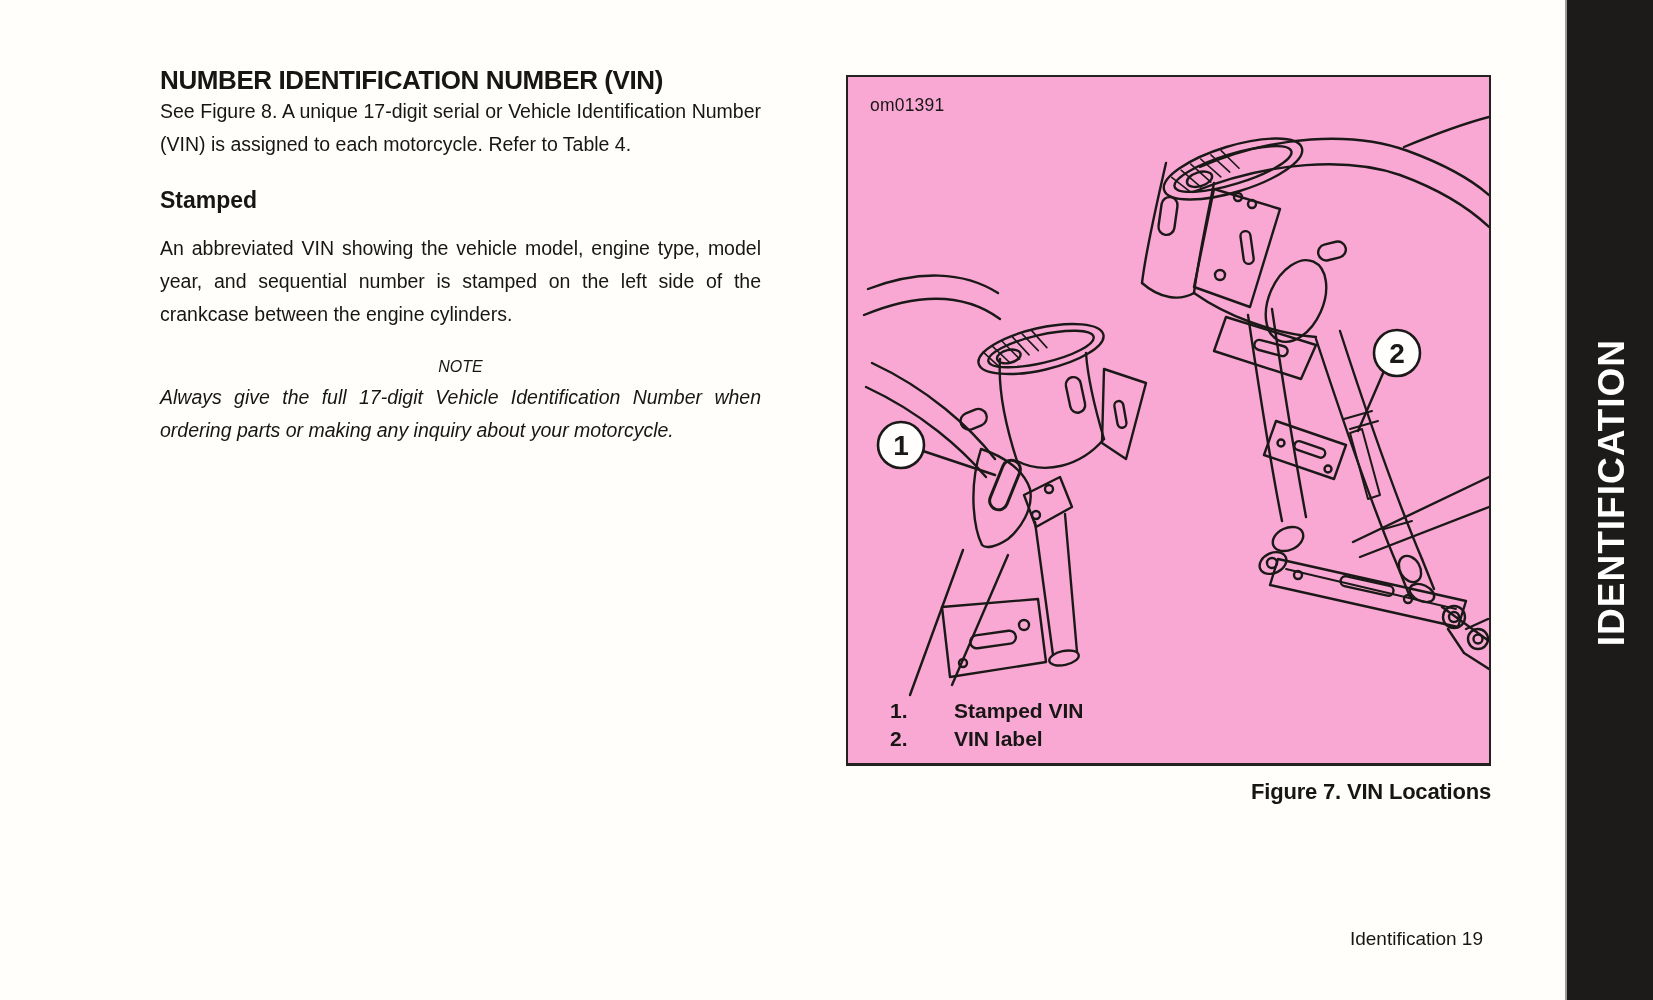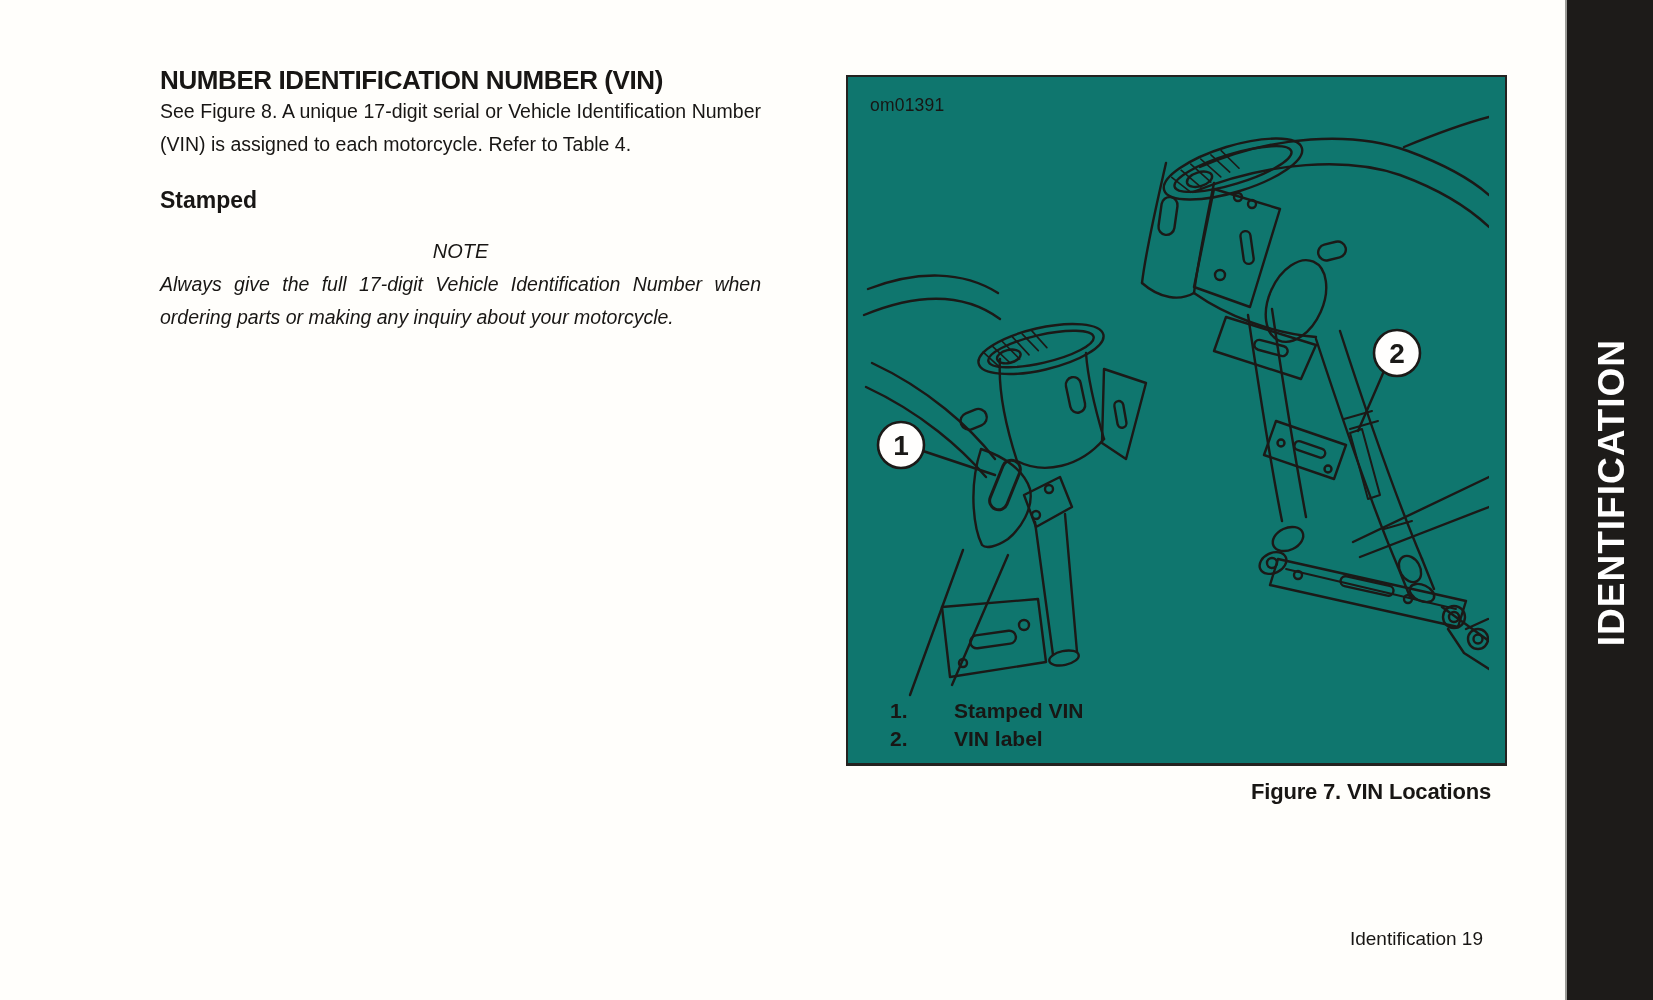--- a/index.html
+++ b/index.html
@@ -10,27 +10,27 @@
     -webkit-font-smoothing:antialiased;
   }
   .content{position:absolute;left:160px;top:66px;width:601px;}
   .content h1{
     font-size:26px;font-weight:700;letter-spacing:-0.4px;margin:0;line-height:1.12;
     white-space:nowrap;
   }
   .content h2{font-size:23px;font-weight:700;margin:27px 0 19px;line-height:1.1;}
   .content p{font-size:19.5px;line-height:33px;margin:0;text-align:justify;}
   .note-label{
-    font-size:20px;font-style:italic;text-align:center;margin:27px 0 5px;font-weight:400;
+    font-size:16px;font-style:italic;text-align:center;margin:27px 0 5px;font-weight:400;
   }
   .note-body{font-style:italic;}
   .figure-wrap{position:absolute;left:846px;top:75px;width:645px;margin:0;}
   .figure-box{
-    position:relative;width:641px;height:686px;background:#0f766e;
-    border:2px solid #242220;border-bottom-width:3px;padding-left:16px;
+    position:relative;width:641px;height:686px;background:#f9a8d4;
+    border:2px solid #242220;border-bottom-width:3px;
   }
   .image-id{position:absolute;left:22px;top:18px;font-size:17.5px;letter-spacing:0.2px;}
   .figure-box svg{position:absolute;left:0;top:0;}
   .legend{position:absolute;left:42px;bottom:10px;}
   .legend-row{display:flex;font-size:21px;font-weight:700;line-height:28px;}
   .legend-num{width:64px;}
   figcaption{
     margin-top:13px;text-align:right;font-size:22px;font-weight:700;letter-spacing:-0.2px;
   }
   .footer{position:absolute;top:928px;right:170px;font-size:19px;}
@@ -48,20 +48,21 @@
 </head>
 <body>
 
 <div class="content">
   <h1>NUMBER IDENTIFICATION NUMBER (VIN)</h1>
 
   <p>See Figure 8. A unique 17-digit serial or Vehicle Identification Number (VIN) is assigned to each motorcycle. Refer to Table 4.</p>
 
   <h2>Stamped</h2>
 
+  <p>An abbreviated VIN showing the vehicle model, engine type, model year, and sequential number is stamped on the left side of the crankcase between the engine cylinders.</p>
 
   <div class="note-label">NOTE</div>
   <p class="note-body">Always give the full 17-digit Vehicle Identification Number when ordering parts or making any inquiry about your motorcycle.</p>
 </div>
 
 <figure class="figure-wrap">
   <div class="figure-box">
     <span class="image-id">om01391</span>
 
     <svg width="641" height="686" viewBox="0 0 641 686" fill="none" stroke="#1b1917" stroke-width="2.4" stroke-linecap="round" stroke-linejoin="round">

